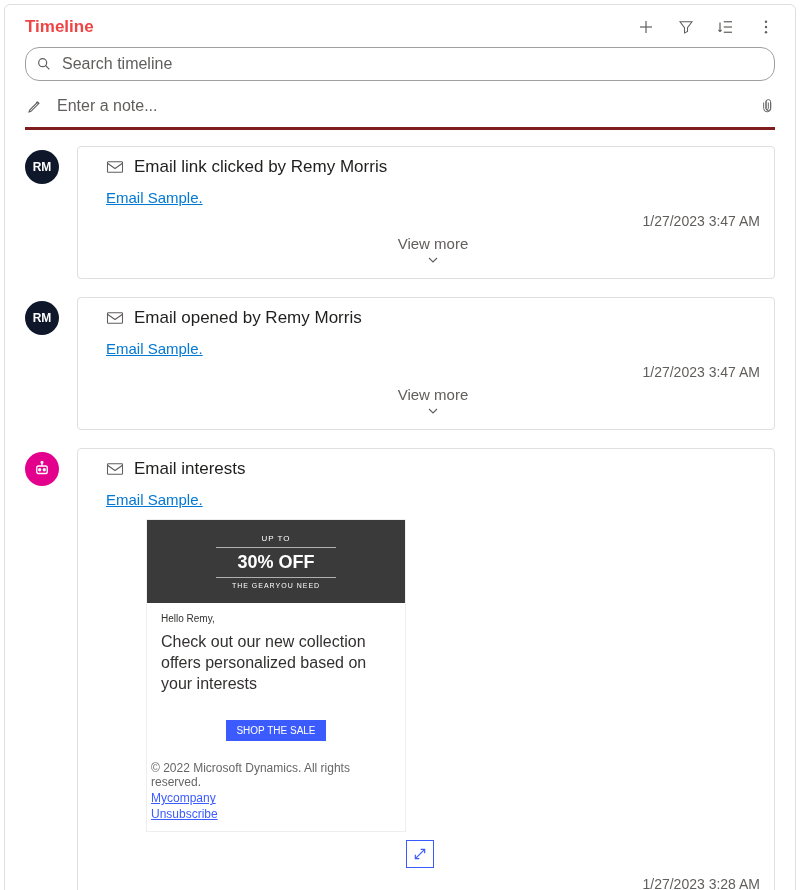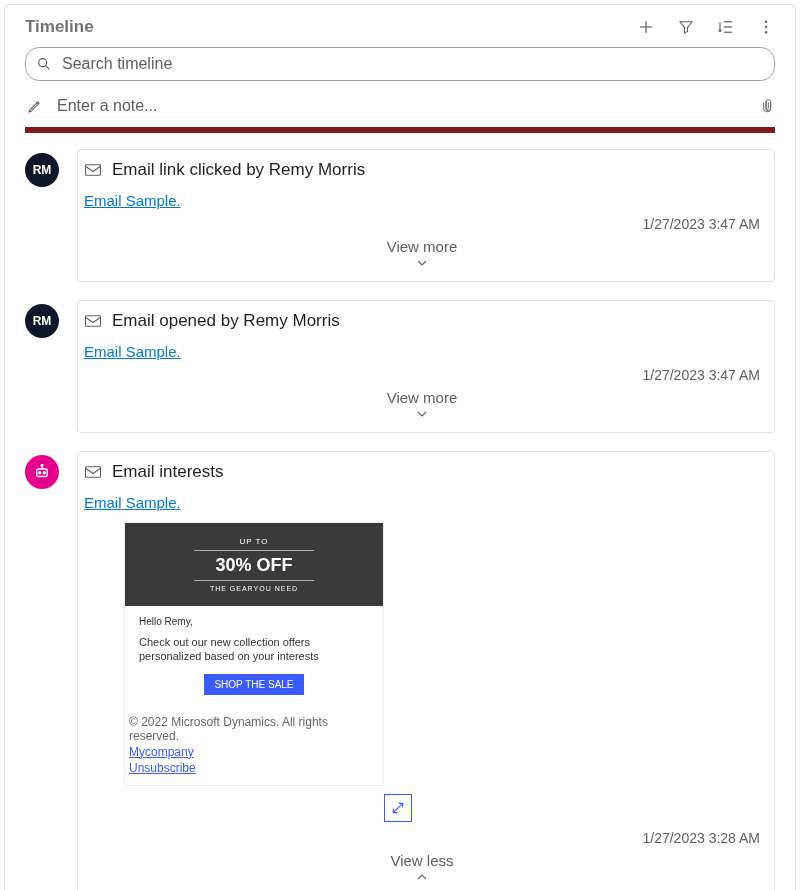--- a/index.html
+++ b/index.html
@@ -18,21 +18,21 @@
   }
   .header-row {
     display: flex;
     align-items: center;
     justify-content: space-between;
     margin-bottom: 10px;
   }
   .title {
     font-size: 17px;
     font-weight: 600;
-    color: #737373;
+    color: #ef4444;
   }
   .header-actions {
     display: flex;
     gap: 22px;
     align-items: center;
     color: #605e5c;
   }
   .header-actions .icn { cursor: pointer; }
   .search-box {
     display: flex;
@@ -50,21 +50,21 @@
     outline: none;
     font-size: 16px;
     color: #323130;
   }
   .search-box input::placeholder { color: #605e5c; }
   .note-row {
     display: flex;
     align-items: center;
     gap: 14px;
     padding: 6px 2px 12px 2px;
-    border-bottom: 6px solid #7f1d1d;
+    border-bottom: 3px solid #7f1d1d;
     margin-bottom: 16px;
     color: #605e5c;
   }
   .note-row .note-text { flex:1; font-size: 16px; color:#605e5c; }
   .entry {
     display: flex;
     gap: 18px;
     margin-bottom: 18px;
     align-items: flex-start;
   }
@@ -80,21 +80,21 @@
     color: #fff;
     flex-shrink: 0;
     margin-top: 4px;
   }
   .avatar.purple { background: #0f172a; }
   .avatar.pink { background: #e3008c; }
   .card {
     flex: 1;
     border: 1px solid #e1dfdd;
     border-radius: 4px;
-    padding: 10px 14px 10px 6px;
+    padding: 10px 14px 10px 28px;
   }
   .card-title-row {
     display: flex;
     align-items: center;
     gap: 10px;
     margin-bottom: 12px;
   }
   .card-title {
     font-size: 17px;
     color: #201f1e;
@@ -136,21 +136,21 @@
     background: #3a3a3a;
     color: #fff;
     text-align: center;
     padding: 14px 8px;
   }
   .preview-hero .upto { font-size: 8px; letter-spacing: 1px; margin-bottom:4px;}
   .preview-hero .pct { font-size: 18px; font-weight: 700; border-top:1px solid rgba(255,255,255,.6); border-bottom:1px solid rgba(255,255,255,.6); padding:4px 0; display:inline-block; min-width:120px;}
   .preview-hero .gear { font-size: 7px; letter-spacing: 1px; margin-top:4px;}
   .preview-body { padding: 10px 14px 6px 14px; background:#fff;}
   .preview-body .greet { font-size: 10px; margin-bottom: 8px;}
-  .preview-body .msg { font-size: 11px; line-height:1.3; margin-bottom:10px; }
+  .preview-body .msg { font-size: 16px; line-height:1.3; margin-bottom:26px; }
   .shop-btn {
     display:block;
     margin: 0 auto 8px auto;
     background: #3b5bff;
     color:#fff;
     font-size: 10px;
     padding: 5px 10px;
     text-align:left;
     width: fit-content;
     font-weight:400;

